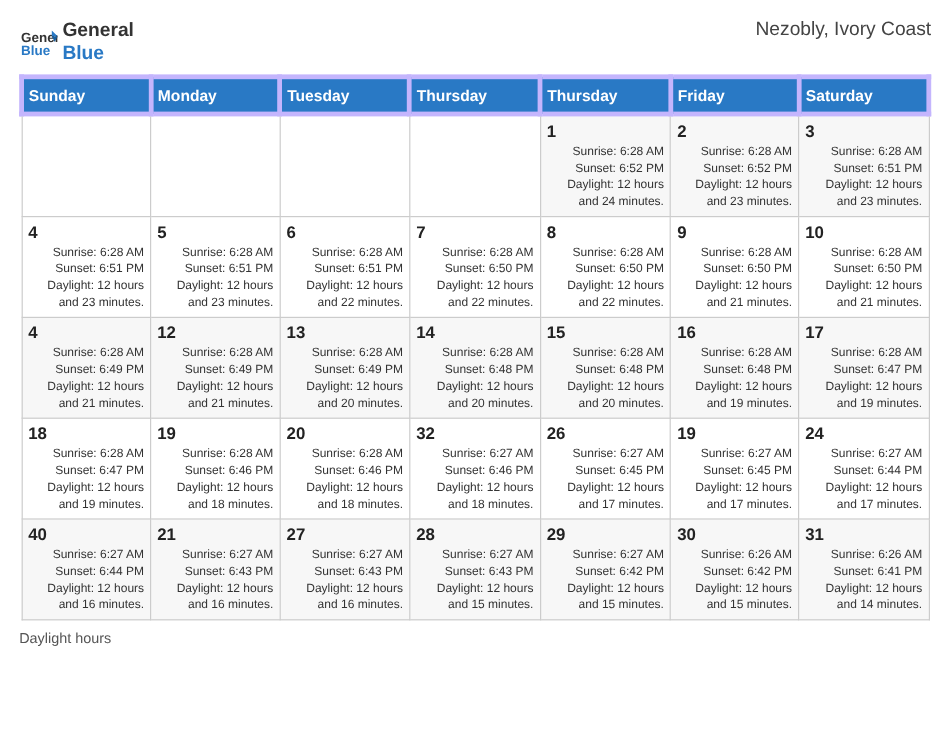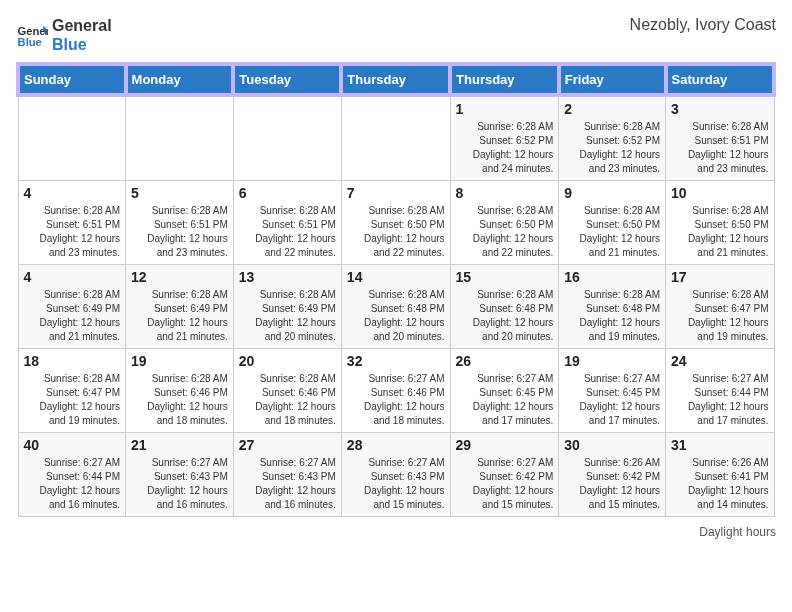--- a/index.html
+++ b/index.html
@@ -74,21 +74,21 @@
       line-height: 1.4;
       text-align: right;
     }
     .empty-cell {
       background: #fff !important;
     }
     .footer {
       margin-top: 8px;
       font-size: 12px;
       color: #555;
-      text-align: right;
+      text-align: left;
     }
   </style>
 </head>
 <body>
 
 <div class="header">
   <div class="logo">
     <svg class="logo-icon" viewBox="0 0 40 40" xmlns="http://www.w3.org/2000/svg">
       <text x="2" y="20" font-size="14" font-weight="bold" fill="#333">General</text>
       <text x="2" y="34" font-size="14" font-weight="bold" fill="#2979c5">Blue</text>

